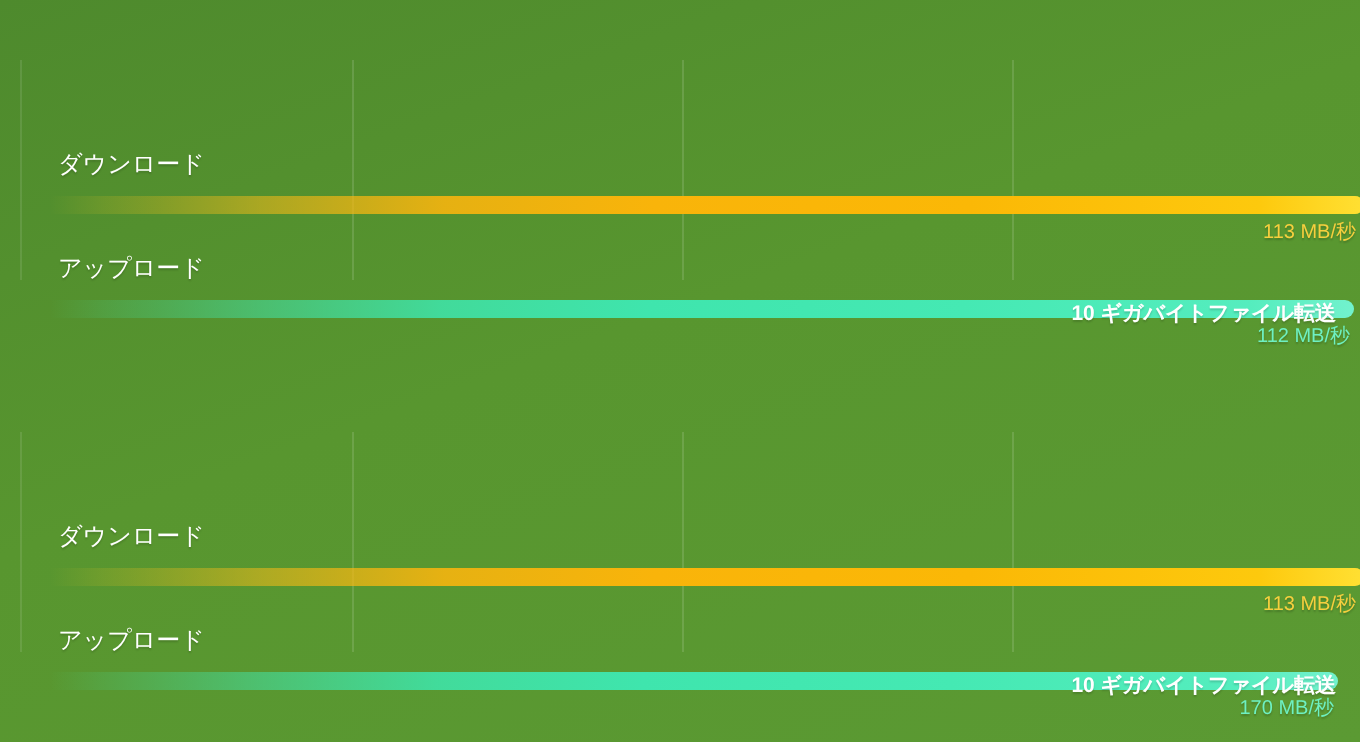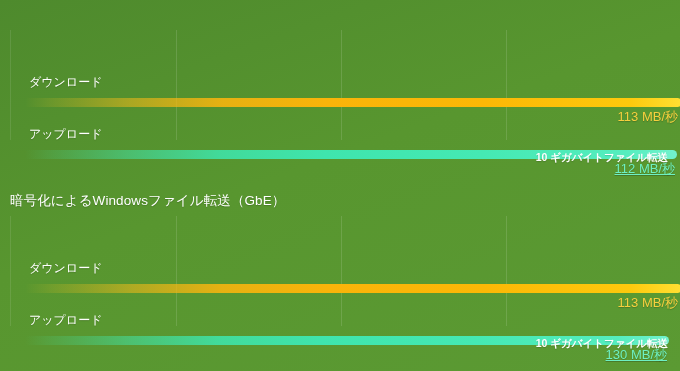--- a/index.html
+++ b/index.html
@@ -119,27 +119,27 @@
       rgba(62,230,172,.86) 30%,
       #3fe5ad 46%,
       #45e9b3 70%,
       #55edbe 92%,
       #72f2cd 100%);
   }
 
   .value {
     position: absolute;
     top: 36px;
-    font-size: 13px;
+    font-size: 10px;
     line-height: 14px;
     white-space: nowrap;
     text-shadow: 0 1px 1px rgba(0,0,0,.20);
   }
   .value.download { color: #f6cf3e; }
-  .value.upload   { color: #6ef0c2; text-decoration: underline; }
+  .value.upload   { color: #6ef0c2; }
 
   
   .footnote {
     position: absolute;
     right: 12px;
     font-size: 10.5px;
     line-height: 14px;
     color: #ffffff;
     white-space: nowrap;
     text-shadow: 0 1px 1px rgba(0,0,0,.16);
@@ -181,21 +181,20 @@
         <div class="value upload" style="right:8px">112 MB/秒</div>
       </div>
 
     </div>
 
     <div class="footnote">10 ギガバイトファイル転送</div>
   </div>
 
   <div class="section s2">
 
-    <div class="section-title">暗号化によるWindowsファイル転送（GbE）</div>
 
     <div class="panel">
 
       <div class="gridlines">
         <div class="gridline edge" style="left:0px"></div>
         <div class="gridline" style="left:166px"></div>
         <div class="gridline" style="left:331px"></div>
         <div class="gridline" style="left:496px"></div>
       </div>
 
@@ -205,21 +204,21 @@
           <div class="bar download" style="width:657px"></div>
         </div>
         <div class="value download" style="right:5px">113 MB/秒</div>
       </div>
 
       <div class="row r2">
         <div class="row-label">アップロード</div>
         <div class="track">
           <div class="bar upload" style="width:644px"></div>
         </div>
-        <div class="value upload" style="right:16px">130 MB/秒</div>
+        <div class="value upload" style="right:16px">170 MB/秒</div>
       </div>
 
     </div>
 
     <div class="footnote">10 ギガバイトファイル転送</div>
   </div>
 
 </div>
 
 </body></html>

